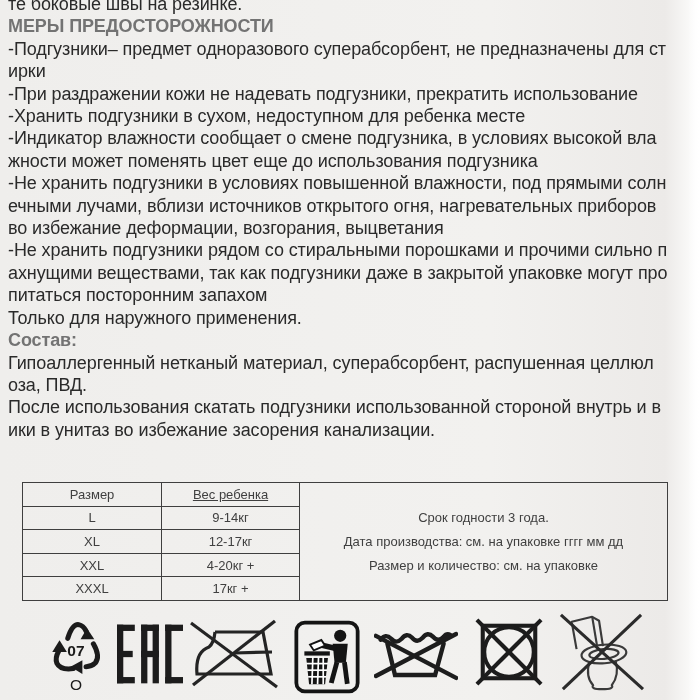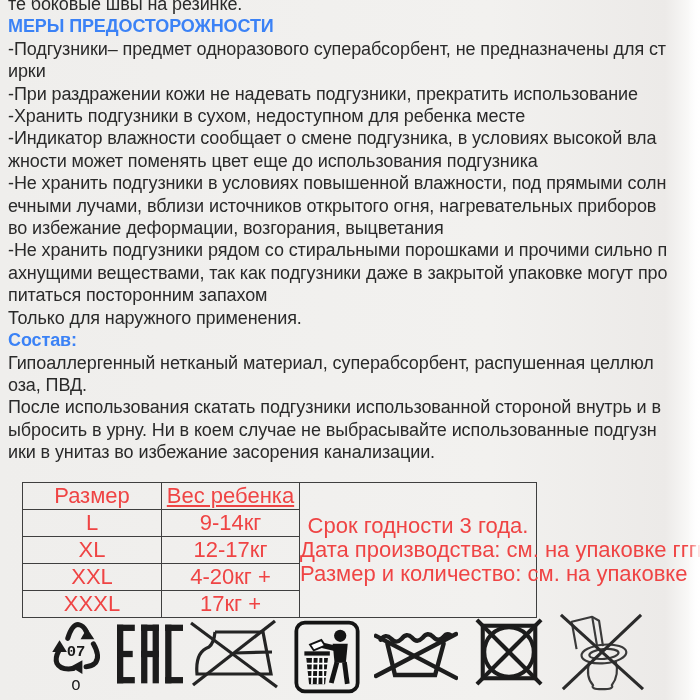--- a/index.html
+++ b/index.html
@@ -8,25 +8,25 @@
     background:linear-gradient(90deg,#efeeec 0%,#f2f1ef 70%,#eceae8 95%,#fbfbfa 99%,#ffffff 100%);
     font-family:"Liberation Sans",sans-serif;
     color:#262626;
   }
   .sheet{position:absolute;inset:0;border-radius:20px;}
   .textblock{
     position:absolute;left:8px;top:-7px;width:660px;
     font-size:18px;line-height:22.4px;letter-spacing:-0.1px;
   }
   .tl{white-space:nowrap;color:#2a2a2a;}
-  .tl.b{font-weight:700;color:#3b82f6;}
+  .tl.b{font-weight:700;color:#737373;}
   .size-table{
-    position:absolute;left:22px;top:482px;width:515px;height:119px;
+    position:absolute;left:22px;top:482px;width:646px;height:119px;
     border-collapse:collapse;table-layout:fixed;
-    font-size:22px;color:#ef4444;
+    font-size:13px;color:#404040;
   }
   .size-table td{
     border:1.6px solid #3f3f3f;text-align:center;vertical-align:middle;
     padding:0;height:22px;white-space:nowrap;
   }
   .size-table .c1{width:138px;}
   .size-table .c2{width:137px;text-decoration:underline;}
   .size-table .info{line-height:24px;}
   .symbols{position:absolute;left:0;top:600px;width:700px;height:100px;}
   .sym{position:absolute;}
@@ -55,21 +55,20 @@
     <div class="tl">ечными лучами, вблизи источников открытого огня, нагревательных приборов</div>
     <div class="tl">во избежание деформации, возгорания, выцветания</div>
     <div class="tl">-Не хранить подгузники рядом со стиральными порошками и прочими сильно п</div>
     <div class="tl">ахнущими веществами, так как подгузники даже в закрытой упаковке могут про</div>
     <div class="tl">питаться посторонним запахом</div>
     <div class="tl">Только для наружного применения.</div>
     <div class="tl b">Состав:</div>
     <div class="tl">Гипоаллергенный нетканый материал, суперабсорбент, распушенная целлюл</div>
     <div class="tl">оза, ПВД.</div>
     <div class="tl">После использования скатать подгузники использованной стороной внутрь и в</div>
-    <div class="tl">ыбросить в урну. Ни в коем случае не выбрасывайте использованные подгузн</div>
     <div class="tl">ики в унитаз во избежание засорения канализации.</div>
   </div>
 
   <table class="size-table">
     <tbody>
         <tr>
       <td class="c1">Размер</td>
       <td class="c2">Вес ребенка</td>
       <td class="info" rowspan="5">
         <div>Срок годности 3 года.</div>
@@ -91,21 +90,21 @@
     </tr>
     <tr>
       <td>XXXL</td>
       <td>17кг +</td>
     </tr>
   </tbody>
     </table>
 
   <div class="symbols">
 
-    <div class="sym" style="left:44px;top:12px;font-family:Liberation Mono, monospace;">
+    <div class="sym" style="left:44px;top:12px;">
       <svg width="64" height="82" viewBox="0 0 70 88">
         <g fill="none" stroke="#1b1b1b" stroke-width="5.5" stroke-linecap="round" stroke-linejoin="round">
           <path d="M 26,28 Q 31,12 38,13 Q 43,14 46,20"></path>
           <path d="M 54,34 Q 62,48 56,55 Q 52,59 46,59"></path>
           <path d="M 32,61 Q 18,63 14,55 Q 12,49 16,42"></path>
         </g>
         <g fill="#1b1b1b">
           <polygon points="47,17 55,29 40,29"></polygon>
           <polygon points="42,52 42,67 29,59"></polygon>
           <polygon points="9,43 25,43 17,30"></polygon>

